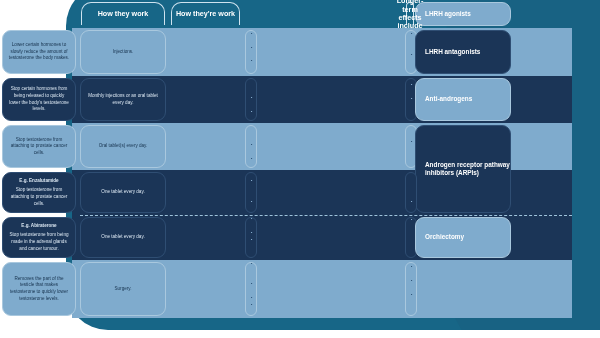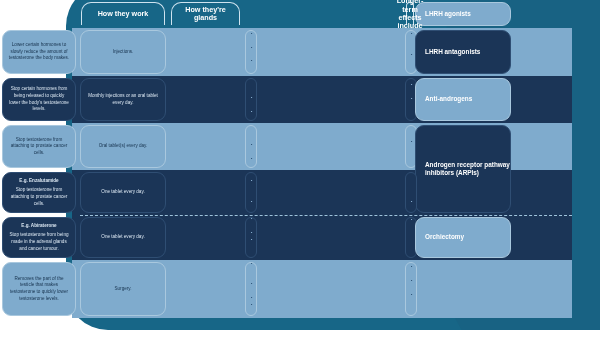--- a/index.html
+++ b/index.html
@@ -136,21 +136,21 @@
   <div class="band" style="top:28px;height:48px;background:#7fabcd;"></div>
   <div class="band" style="top:76px;height:47px;background:#1b3557;"></div>
   <div class="band" style="top:123px;height:47px;background:#7fabcd;"></div>
   <div class="band" style="top:170px;height:90px;background:#1b3557;"></div>
   <div class="band" style="top:260px;height:58px;background:#7fabcd;"></div>
 
   <div class="grid">
 
     <div></div>
     <div class="hdr">How they work</div>
-    <div class="hdr">How they're glands</div>
+    <div class="hdr">How they're work</div>
     <div></div>
     <div></div>
     <div class="hdr">Longer-term effects include</div>
 
     <div class="cell namec light">LHRH agonists</div>
     <div class="cell light center">Lower certain hormones to slowly reduce the amount of testosterone the body makes.</div>
     <div class="cell light center">Injections.</div>
     <div class="cell bare"></div>
     <div class="cell light">
       <div class="sefx">

